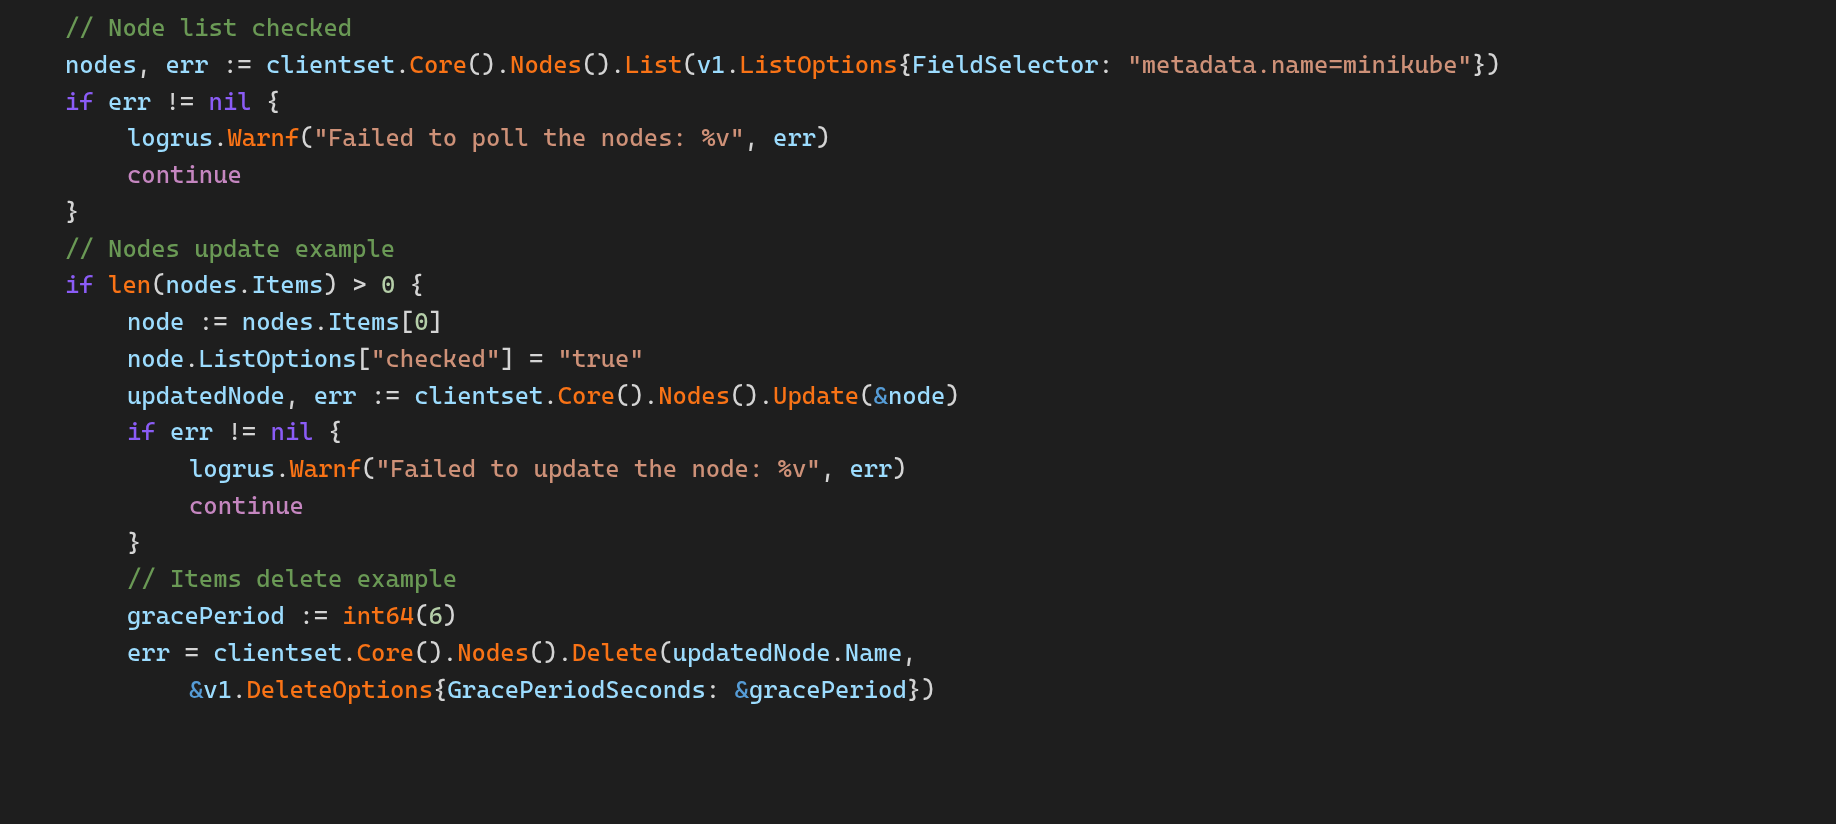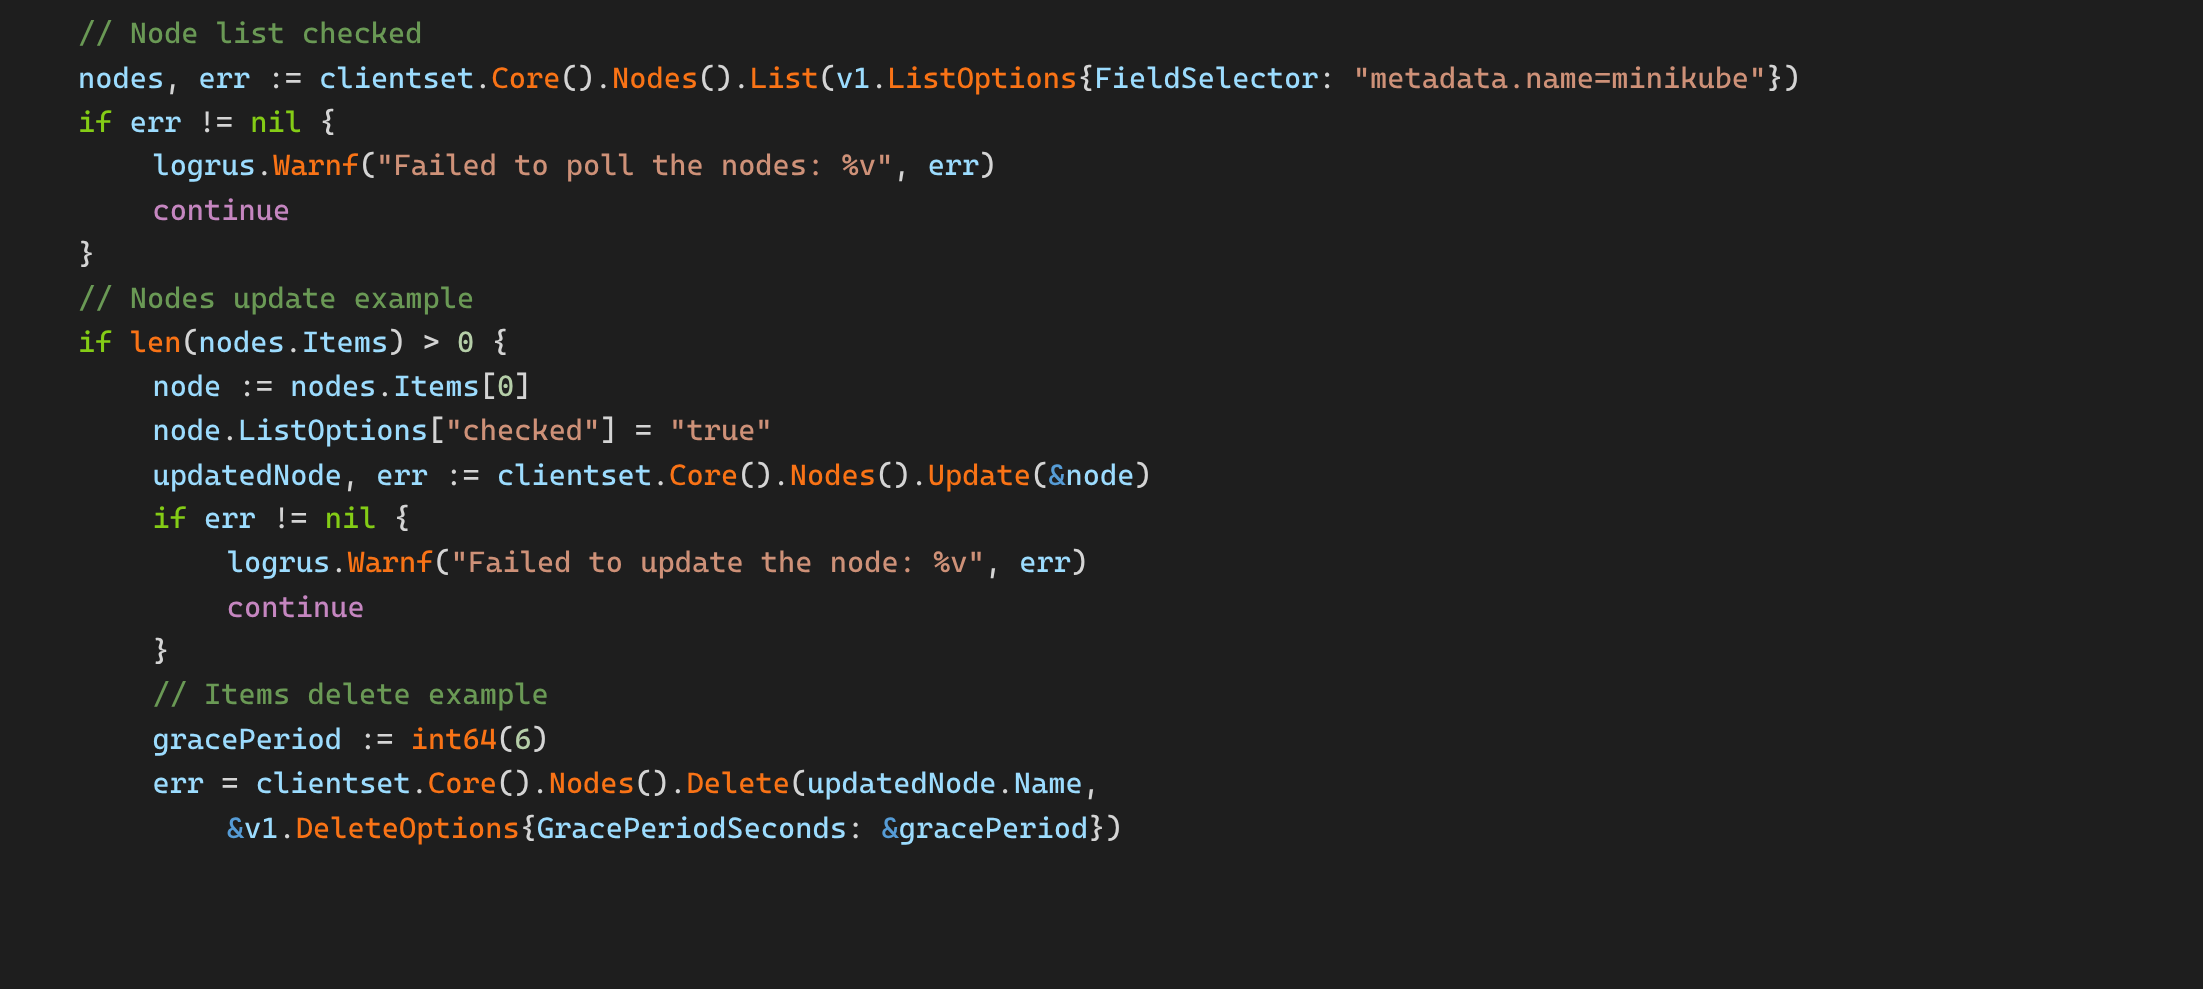--- a/index.html
+++ b/index.html
@@ -17,21 +17,21 @@
     font-size: 24.5px;
     line-height: 1.50;
     color: #d4d4d4;
     white-space: pre;
     font-variant-ligatures: none;
   }
   .ind  { display:inline-block; border-left: 1px solid #404040; }
   .pad1 { display:inline-block; width: 65px; }   
   .w1   { width: 61px; }  
   .cm  { color: #6A9955; }          
-  .kw  { color: #84cc16; }          
+  .kw  { color: #8b5cf6; }          
   .fn  { color: #f97316; }          
   .num { color: #B5CEA8; }          
   .str { color: #CE9178; }          
   .id  { color: #9CDCFE; }          
   .ty  { color: #f97316; text-align: center; }          
   .pl  { color: #D4D4D4; }          
   .amp { color: #569CD6; }          
 </style>
 </head>
 <body>

